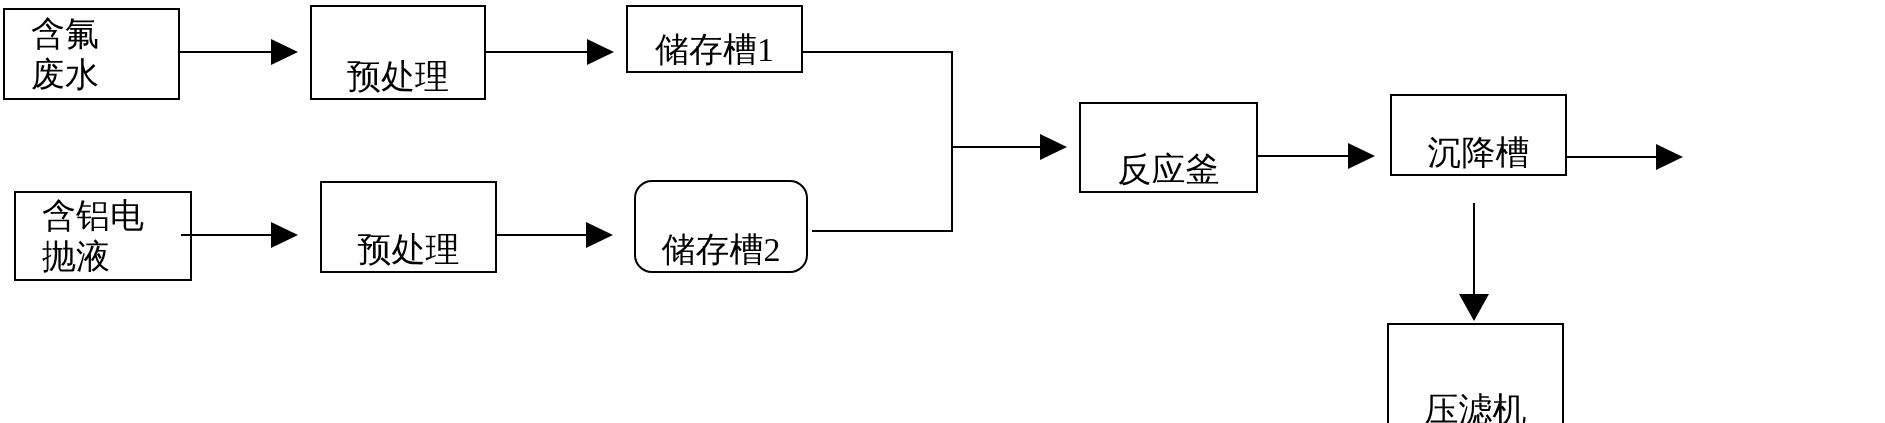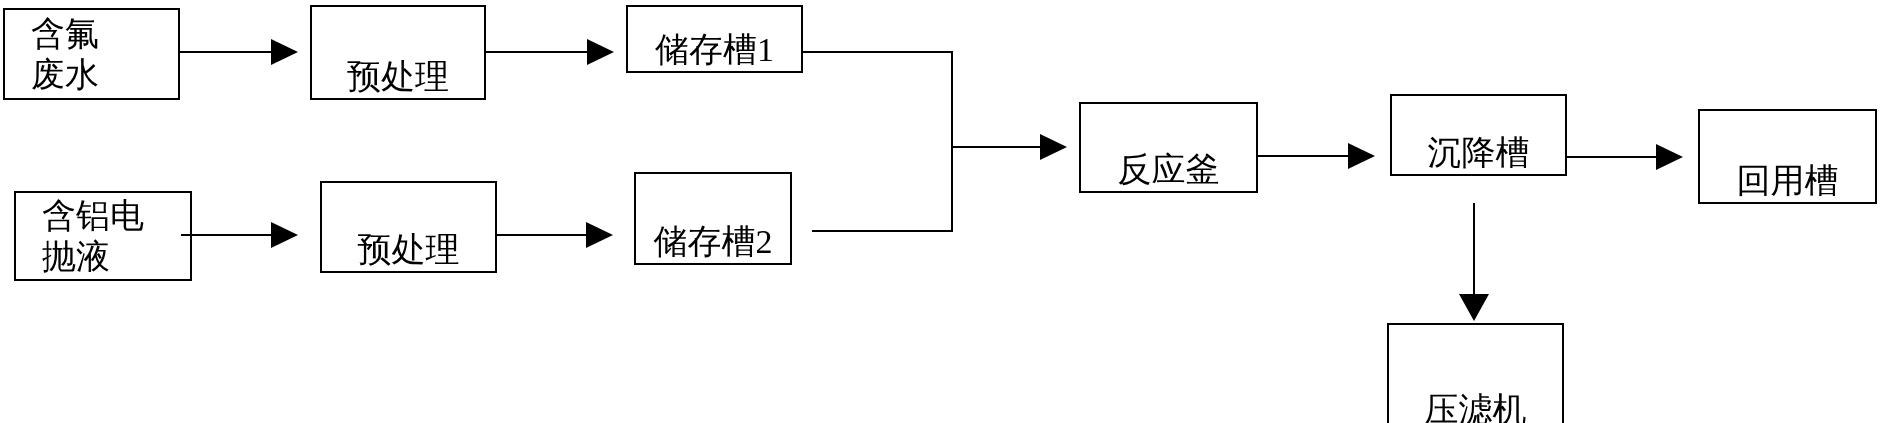--- a/index.html
+++ b/index.html
@@ -54,21 +54,21 @@
     border-right: 15px solid transparent;
     border-top: 27px solid #000000;
   }
 
   
   #n-fluoride  { left: 3px;    top: 8px;   width: 177px; height: 92px; }
   #n-pre1      { left: 310px;  top: 5px;   width: 176px; height: 95px; }
   #n-store1    { left: 626px;  top: 5px;   width: 177px; height: 68px; }
   #n-aluminum  { left: 14px;    top: 191px; width: 178px; height: 90px; }
   #n-pre2      { left: 320px;  top: 181px; width: 177px; height: 92px; }
-  #n-store2    { left: 634px;  top: 172px; width: 158px; height: 93px; }
+  #n-store2    { left: 634px;  top: 180px; width: 174px; height: 93px; border-radius: 18px; }
   #n-reactor   { left: 1079px; top: 102px; width: 179px; height: 91px; }
   #n-settling  { left: 1390px; top: 94px; width: 177px; height: 82px; }
   #n-reuse     { left: 1698px; top: 109px; width: 179px; height: 95px; }
   #n-filter    { left: 1387px; top: 323px; width: 177px; height: 110px; }
 </style>
 </head>
 <body>
 
 <div id="canvas">
 
@@ -99,23 +99,20 @@
   </div>
 
   <div class="node" id="n-reactor">
     <span>反应釜</span>
   </div>
 
   <div class="node" id="n-settling">
     <span>沉降槽</span>
   </div>
 
-  <div class="node" id="n-reuse">
-    <span>回用槽</span>
-  </div>
 
   <div class="node" id="n-filter">
     <span>压滤机</span>
   </div>
 
   <div class="hline" style="left:180px; top:51px; width:92px;"></div>
   <div class="arr-r" style="left:271px; top:39px;"></div>
 
   <div class="hline" style="left:486px; top:51px; width:102px;"></div>
   <div class="arr-r" style="left:587px; top:39px;"></div>

